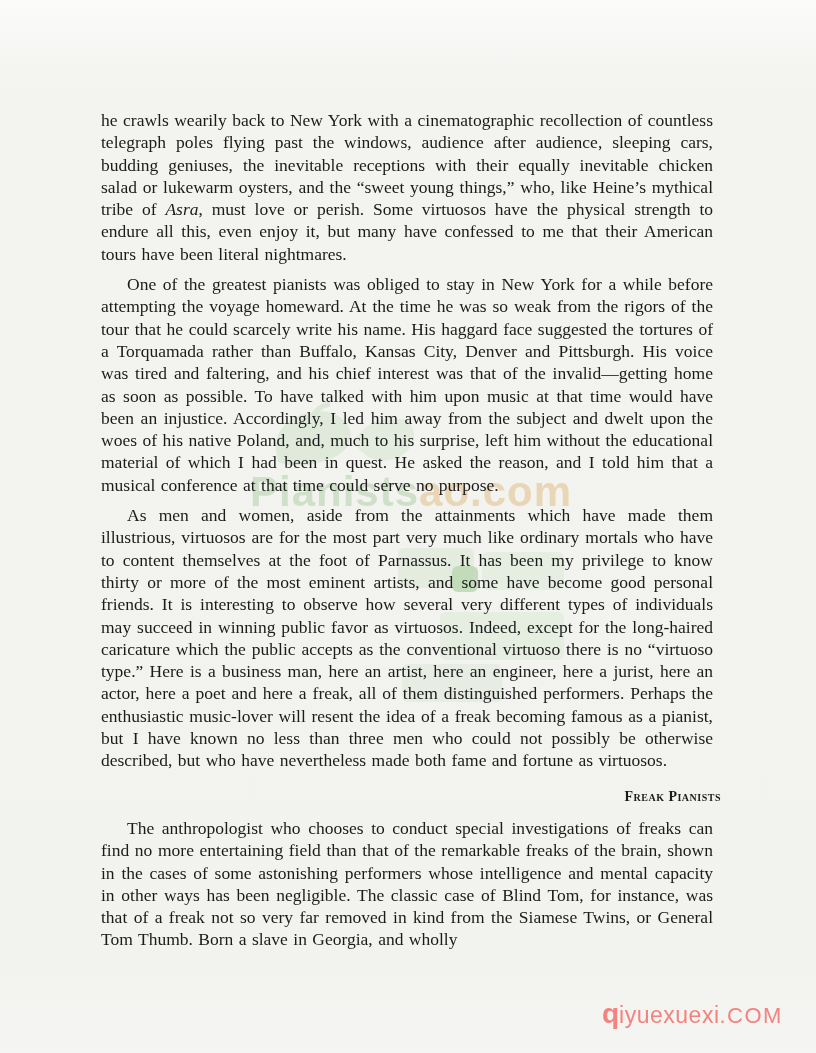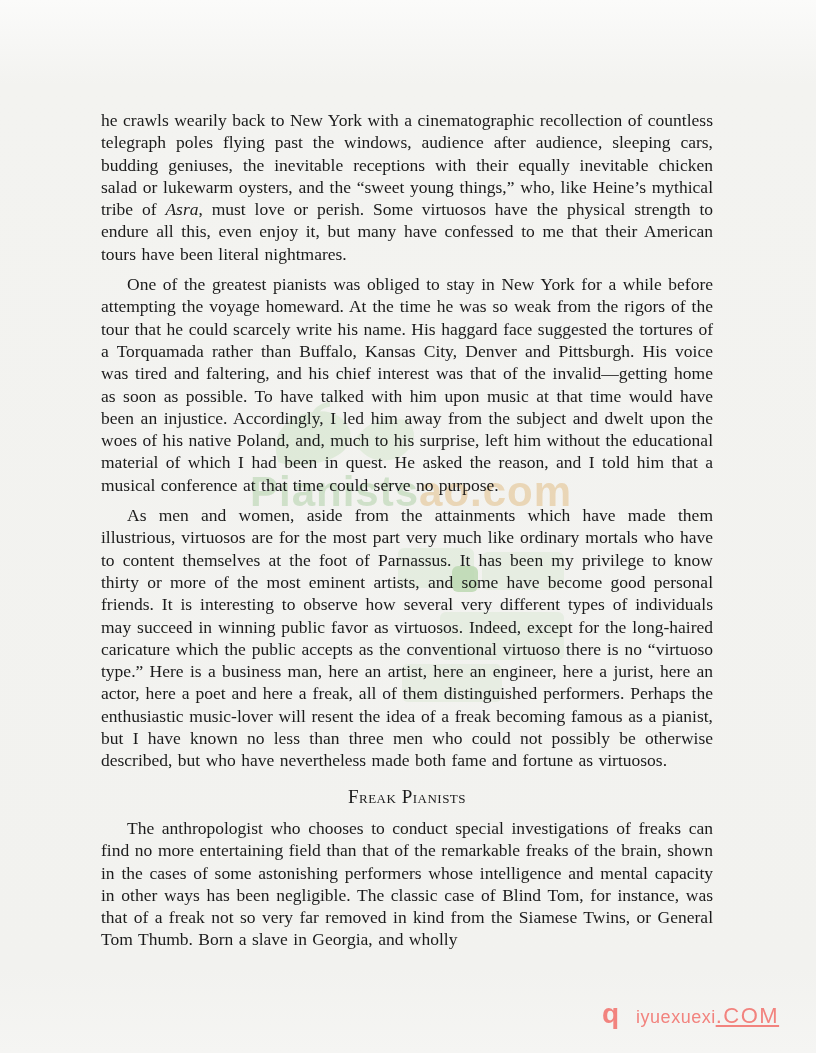--- a/index.html
+++ b/index.html
@@ -67,53 +67,51 @@
     text-align: justify;
   }
   .para {
     margin: 8px;
     padding: 0;
     word-spacing: 0.06em;
   }
   .para.indented { text-indent: 26px; }
   .section-heading {
     margin: 14px 0 9px 0;
-    text-align: center;
+    text-align: right;
     font-variant: small-caps;
-    font-size: 19px;
+    font-size: 14px;
     letter-spacing: 0.5px;
-    font-weight: normal;
+    font-weight: bold;
   }
 
   
   .footer-logo {
     position: absolute;
     z-index: 3;
     left: 602px;
     top: 1000px;
     font-family: "Liberation Sans", "DejaVu Sans", sans-serif;
     white-space: nowrap;
     display: flex;
     align-items: baseline;
   }
   .footer-logo .logo-initial {
     font-weight: bold;
     font-size: 28px;
     line-height: 28px;
   }
   .footer-logo .logo-name {
-    font-size: 18px;
+    font-size: 23px;
     letter-spacing: 0.5px;
-    padding-left: 17px;
   }
   .footer-logo .logo-domain {
     font-size: 22px;
     letter-spacing: 1.5px;
     font-weight: 300;
-    text-decoration: underline;
   }
 </style>
 </head>
 <body>
 
 <div class="page">
 
   <div class="watermark-layer">
     <svg class="wm-leaf-svg" width="170" height="80" viewBox="0 0 170 80">
       <path d="M20 60 Q10 25 45 12 Q80 2 92 28 Q96 48 70 58 Q40 68 20 60 Z" fill="#cfe3c8"></path>

